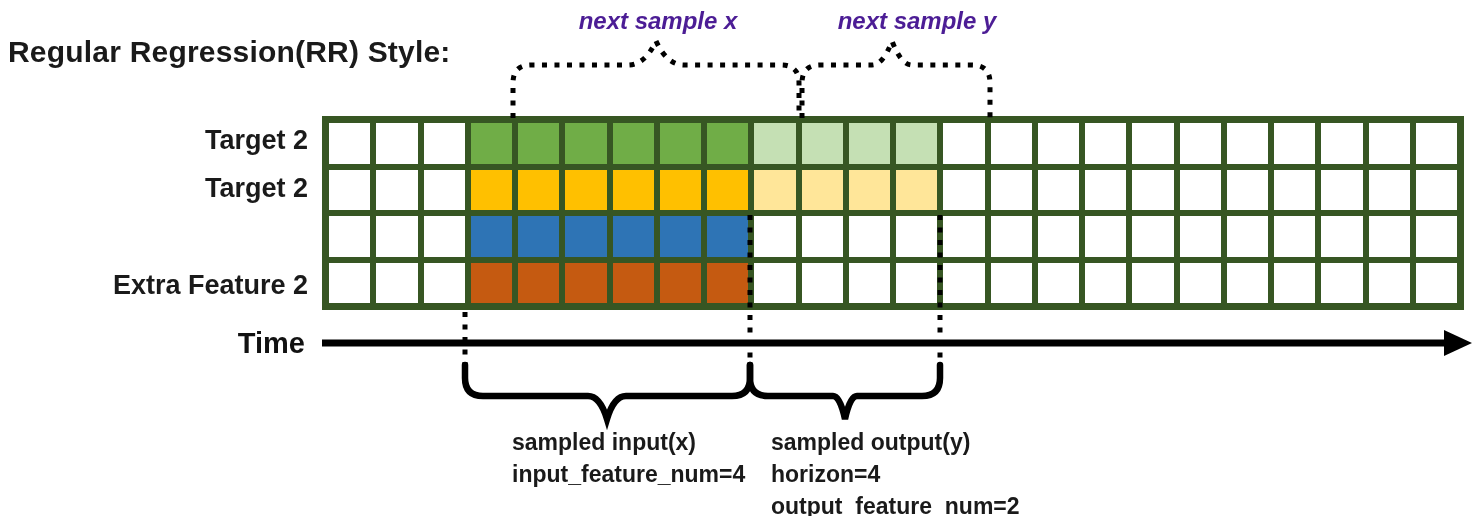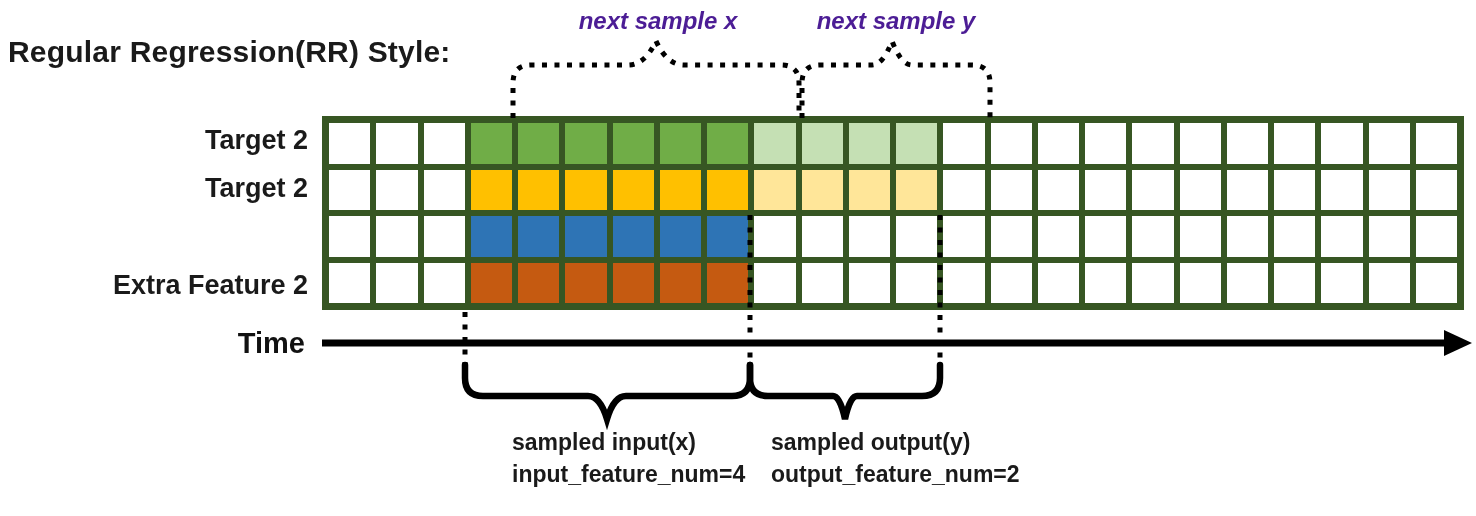--- a/index.html
+++ b/index.html
@@ -15,21 +15,21 @@
     font-size:30px;font-weight:700;color:#1a1a1a;
     letter-spacing:.2px;
     margin-top:31px;
   }
   .sample-label{
     position:absolute;top:7px;transform:translateX(-50%);
     font-size:24px;font-style:italic;font-weight:600;color:#4c1d95;
     white-space:nowrap;
   }
   #next-sample-x{left:658px;}
-  #next-sample-y{left:896px;text-align:center;}
+  #next-sample-y{left:917px;text-align:center;}
   .row-label{
     position:absolute;left:0;width:308px;text-align:right;
     font-size:27px;font-weight:700;color:#1a1a1a;line-height:33px;
     white-space:nowrap;
   }
   #grid{
     position:absolute;left:322px;top:116px;width:1142px;height:194px;
     box-sizing:border-box;
     display:grid;
     grid-template-columns:repeat(24,1fr);
@@ -181,16 +181,17 @@
 
   <div class="time-label">Time</div>
 
   <div class="caption" id="input-caption">
     <div>sampled input(x)</div>
     <div>input_feature_num=4</div>
   </div>
 
   <div class="caption" id="output-caption">
     <div>sampled output(y)</div>
+    <div>horizon=4</div>
     <div>output_feature_num=2</div>
   </div>
 
 </div>
 
 </body></html>

